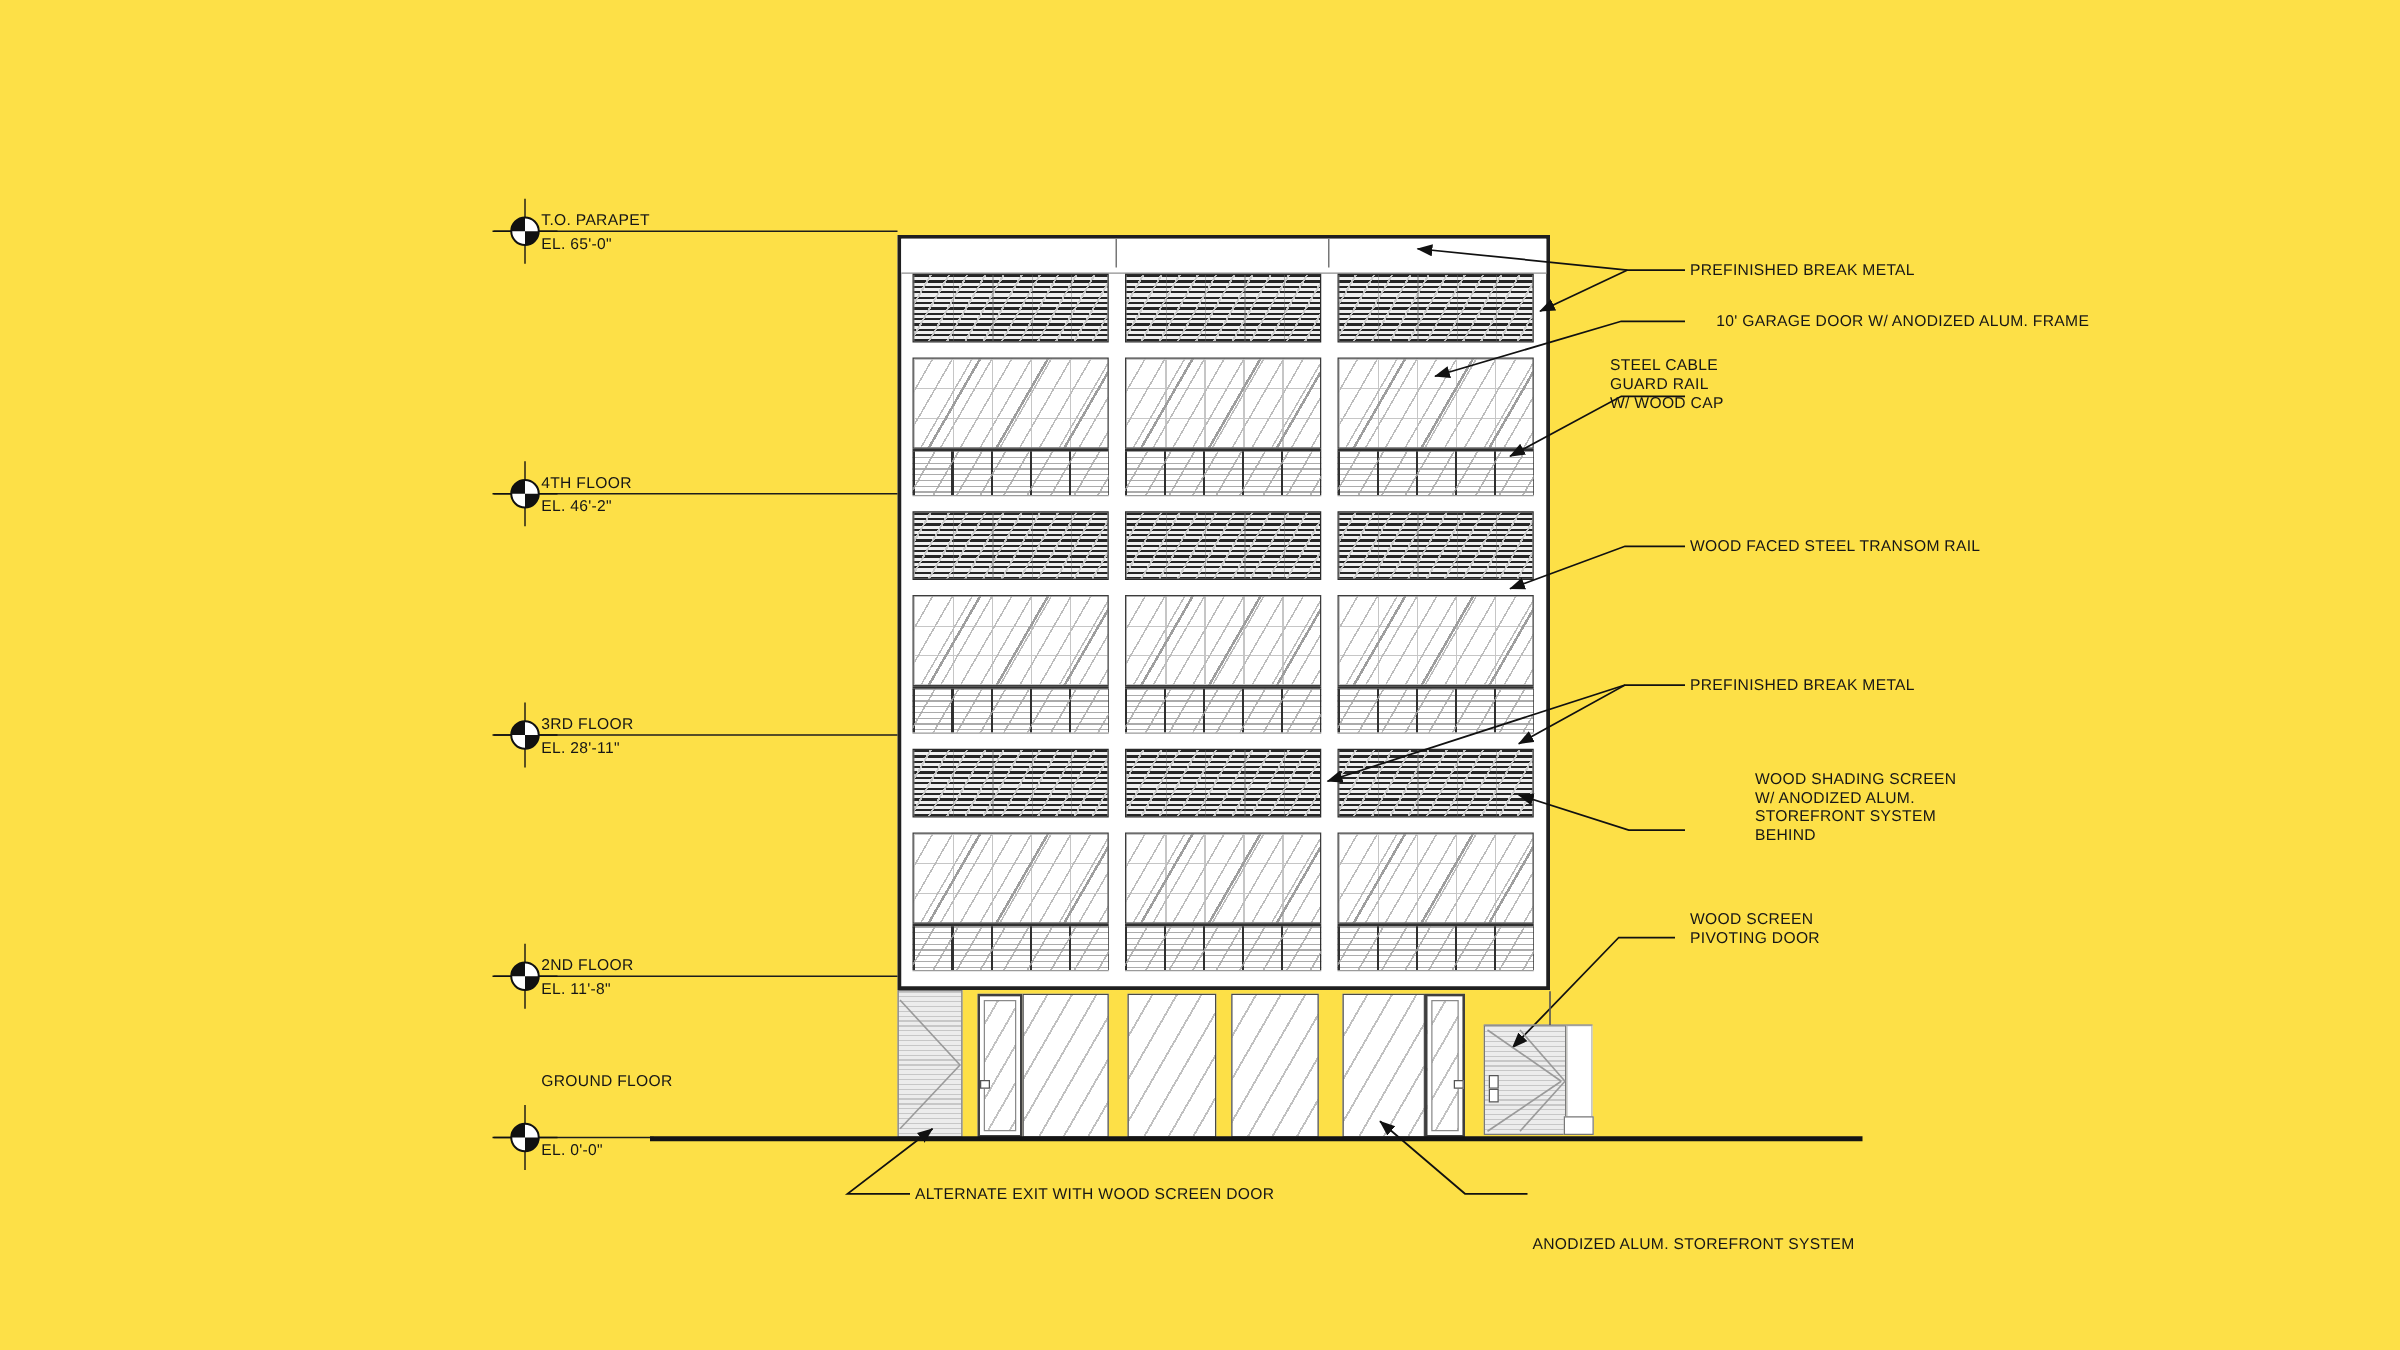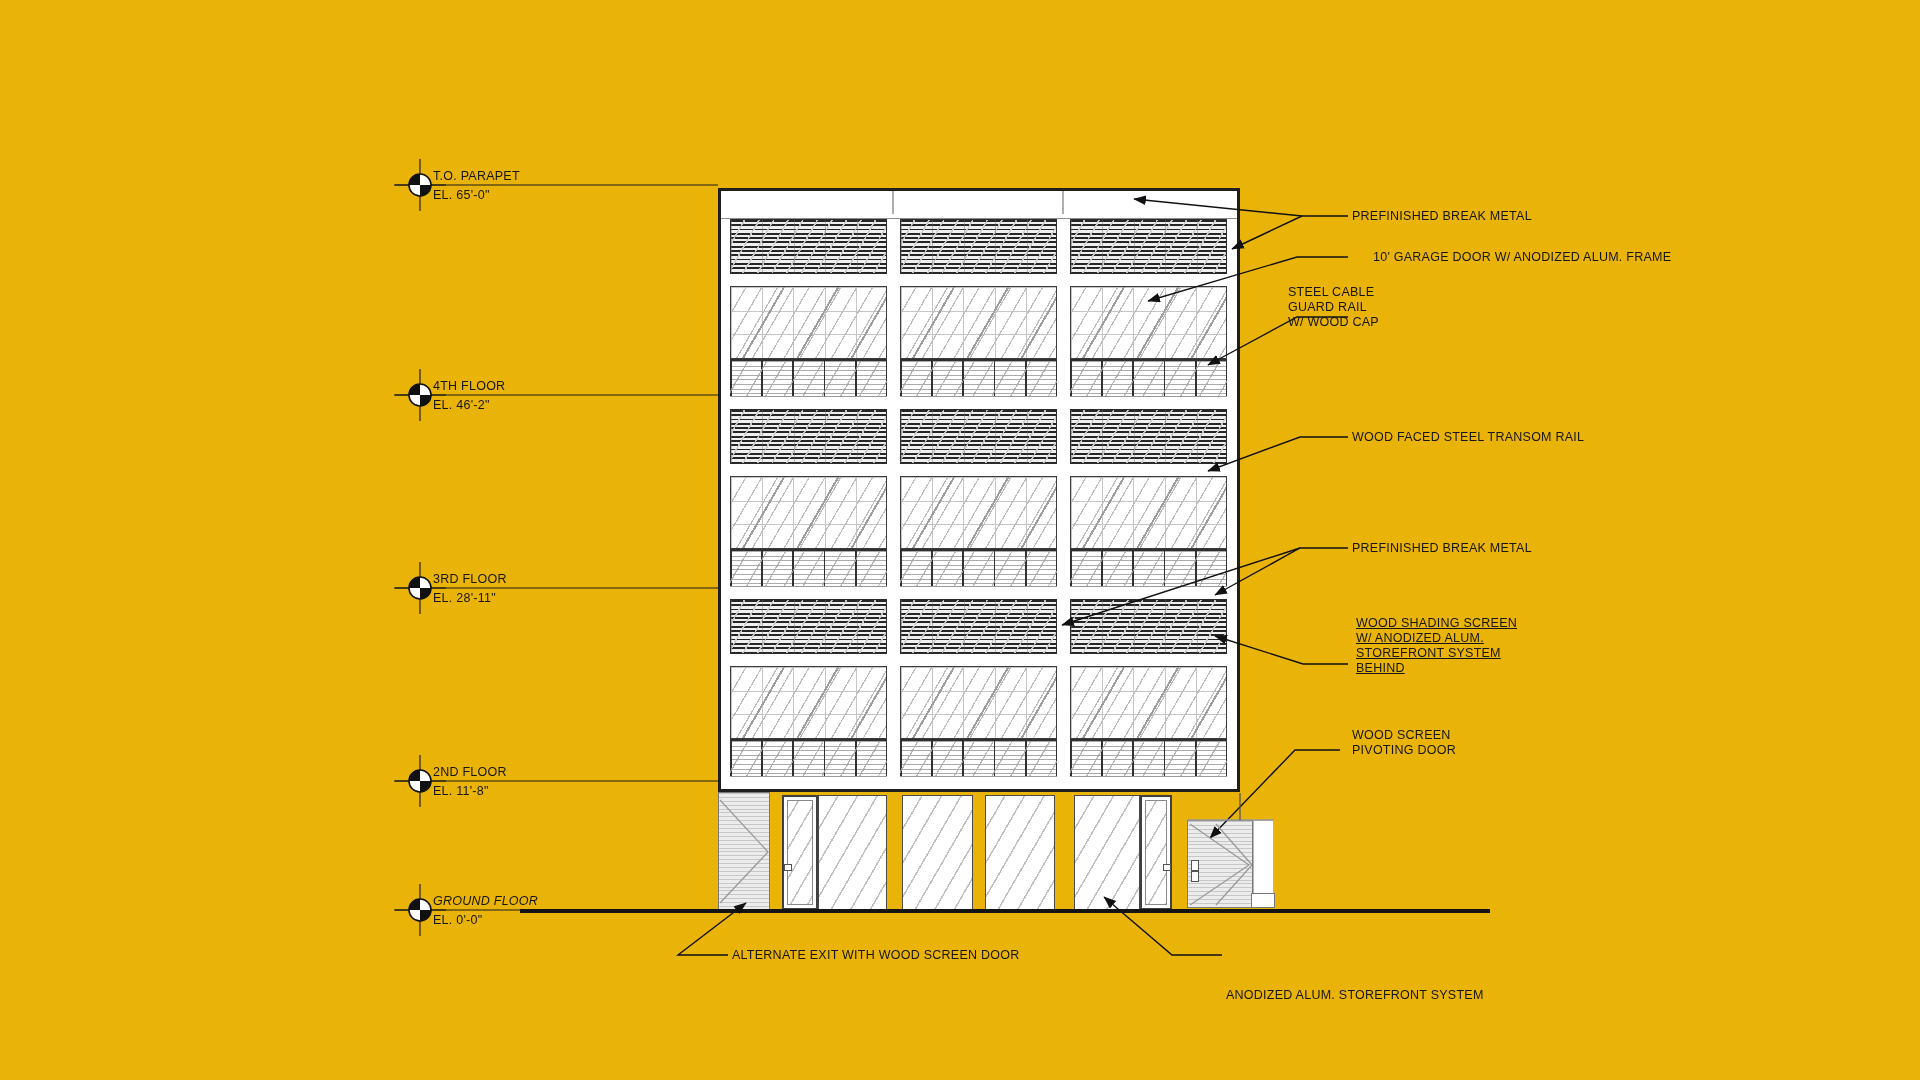--- a/index.html
+++ b/index.html
@@ -1,16 +1,16 @@
 <!DOCTYPE html>
 <html><head>
 <meta charset="utf-8">
 <style>
   html,body{margin:0;padding:0;background:#ffffff;}
-  #canvas{position:relative;width:1920px;height:1080px;background:#eab308;overflow:hidden;
+  #canvas{position:relative;width:1920px;height:1080px;background:#fde047;overflow:hidden;
           font-family:"Liberation Sans",sans-serif;color:#111;}
   .abs{position:absolute;box-sizing:border-box;}
 
   
   .lbl{position:absolute;font-size:12.5px;letter-spacing:.25px;line-height:15px;
        color:#161616;white-space:pre-line;}
   .marker-name{position:absolute;font-size:12.5px;letter-spacing:.25px;color:#161616;white-space:nowrap;}
   .marker-el{position:absolute;font-size:12.5px;letter-spacing:.25px;color:#161616;white-space:nowrap;}
 
   
@@ -236,31 +236,31 @@
   </svg>
 
   <div class="marker-name" style="left:433px;top:169px;">T.O. PARAPET</div>
   <div class="marker-el" style="left:433px;top:188px;">EL. 65'-0"</div>
   <div class="marker-name" style="left:433px;top:379px;">4TH FLOOR</div>
   <div class="marker-el" style="left:433px;top:398px;">EL. 46'-2"</div>
   <div class="marker-name" style="left:433px;top:572px;">3RD FLOOR</div>
   <div class="marker-el" style="left:433px;top:591px;">EL. 28'-11"</div>
   <div class="marker-name" style="left:433px;top:765px;">2ND FLOOR</div>
   <div class="marker-el" style="left:433px;top:784px;">EL. 11'-8"</div>
-  <div class="marker-name" style="left:433px;top:894px;font-style:italic;">GROUND FLOOR</div>
+  <div class="marker-name" style="left:433px;top:858px;">GROUND FLOOR</div>
   <div class="marker-el" style="left:433px;top:913px;">EL. 0'-0"</div>
 
   <div class="lbl" style="left:1352px;top:209px;">PREFINISHED BREAK METAL</div>
   <div class="lbl" style="left:1352px;top:250px;margin-left:21px;">10' GARAGE DOOR W/ ANODIZED ALUM. FRAME</div>
   <div class="lbl" style="left:1288px;top:285px;">STEEL CABLE
 GUARD RAIL
 W/ WOOD CAP</div>
   <div class="lbl" style="left:1352px;top:430px;">WOOD FACED STEEL TRANSOM RAIL</div>
   <div class="lbl" style="left:1352px;top:541px;">PREFINISHED BREAK METAL</div>
-  <div class="lbl" style="left:1356px;top:616px;text-decoration:underline;">WOOD  SHADING SCREEN
+  <div class="lbl" style="left:1404px;top:616px;">WOOD  SHADING SCREEN
 W/ ANODIZED ALUM.
 STOREFRONT SYSTEM
 BEHIND</div>
   <div class="lbl" style="left:1352px;top:728px;">WOOD SCREEN
 PIVOTING  DOOR</div>
   <div class="lbl" style="left:732px;top:948px;">ALTERNATE EXIT WITH WOOD SCREEN DOOR</div>
   <div class="lbl" style="left:1226px;top:948px;margin-top:40px;">ANODIZED ALUM. STOREFRONT SYSTEM</div>
 
 </div>
 

